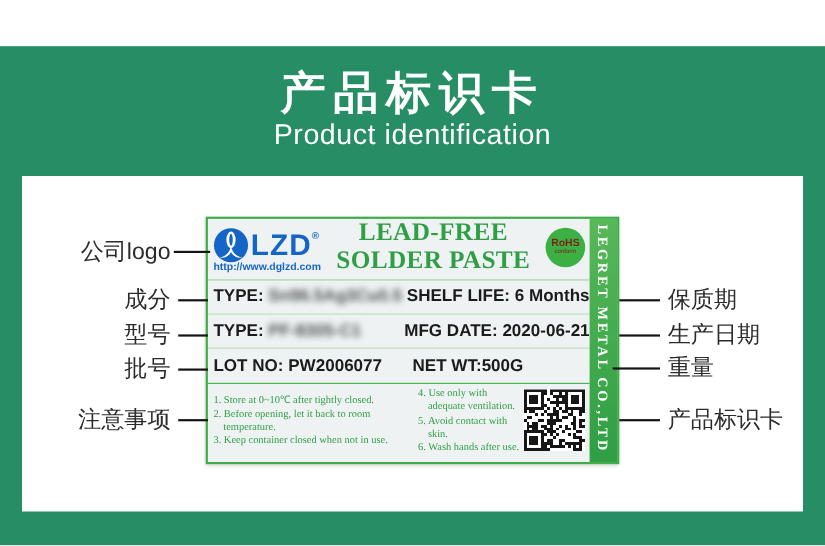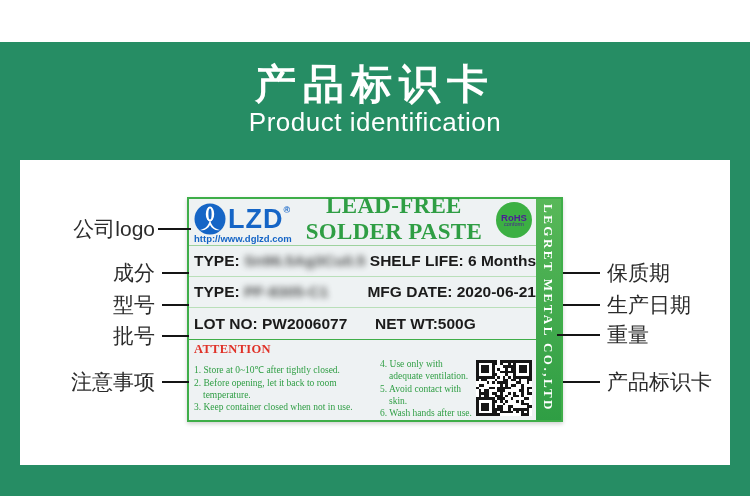--- a/index.html
+++ b/index.html
@@ -28,21 +28,21 @@
   .label-header { height:56px; display:flex; align-items:center; padding:2px 4px 0 5px;
     border-bottom:1px solid #9ed29e; position:relative; }
   .logo-block { display:flex; flex-direction:column; }
   .logo-row { display:flex; align-items:center; }
   .logo-circle { width:32px; height:32px; display:inline-block; }
   .logo-text { color:#1565c6; font-size:27px; font-weight:bold; letter-spacing:1px; margin-left:2px; line-height:28px; }
   .reg { color:#1565c6; font-size:9px; vertical-align:top; position:relative; top:-9px; font-weight:bold; }
   .logo-url { color:#1565c6; font-size:9.5px; font-weight:bold; margin-top:-2px; }
   .product-name { flex:1; text-align:center; color:#2f9e44; font-family:"Liberation Serif", serif;
     font-weight:bold; font-size:23px; letter-spacing:0.3px; margin-top:-8px; }
-  .rohs { width:36px; height:36px; border-radius:50%; background:#3cb043; color:#4c1d95;
+  .rohs { width:36px; height:36px; border-radius:50%; background:#3cb043; color:#7f1d1d;
     display:flex; flex-direction:column; align-items:center; justify-content:center; line-height:1; margin-top:-6px; flex-shrink:0; }
   .rohs-main { font-size:9.5px; font-weight:bold; }
   .rohs-sub { font-size:5.5px; }
 
   .label-table { display:flex; flex-direction:column; }
   .trow { display:flex; height:31px; align-items:center; border-bottom:1px solid #b9dfb9; }
   .tcell-l { width:186px; padding-left:5px; font-size:15.5px; font-weight:bold; color:#1b1b1b; white-space:nowrap; }
   .tcell-r { flex:1; font-size:15.5px; font-weight:bold; color:#1b1b1b; white-space:nowrap; }
   .blurred { filter:blur(3px); opacity:0.75; }
 
@@ -105,21 +105,20 @@
           <div class="tcell-l"><span>TYPE:</span> <span class="blurred">PF-8305-C1</span></div>
           <div class="tcell-r">MFG DATE: 2020-06-21</div>
         </div>
         <div class="trow" style="border-bottom:none;">
           <div class="tcell-l">LOT NO: PW2006077</div>
           <div class="tcell-r">NET WT:500G</div>
         </div>
       </div>
 
       <div class="attention">
-        <div class="att-head">ATTENTION</div>
         <div class="att-cols">
           <div class="att-col att-col-1">
             <div class="att-item">1. Store at 0~10℃ after tightly closed.</div>
             <div class="att-item">2. Before opening, let it back to room temperature.</div>
             <div class="att-item">3. Keep container closed when not in use.</div>
           </div>
           <div class="att-col att-col-2">
             <div class="att-item">4. Use only with adequate ventilation.</div>
             <div class="att-item">5. Avoid contact with skin.</div>
             <div class="att-item">6. Wash hands after use.</div>

